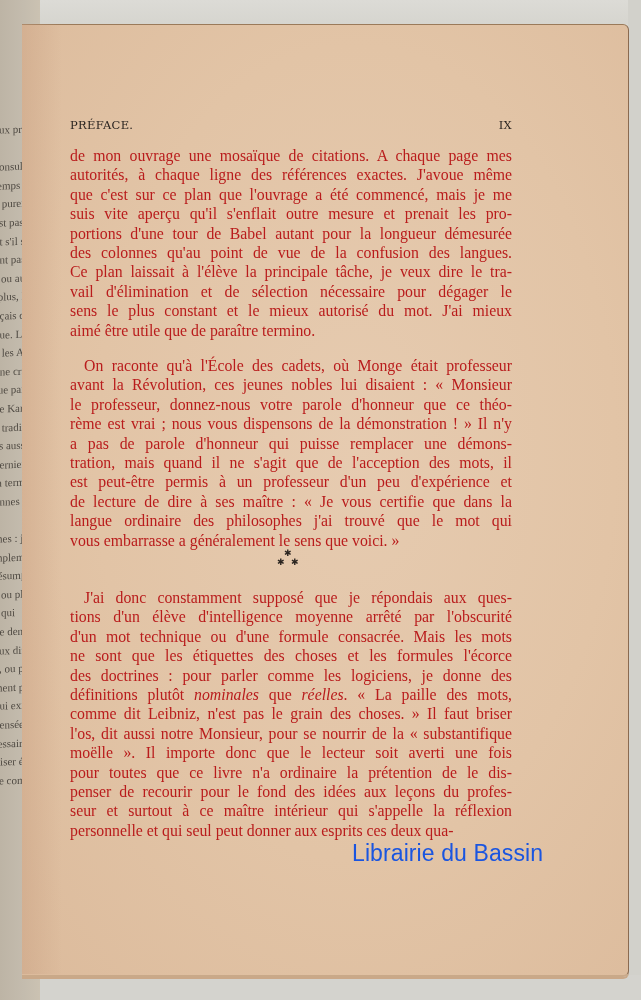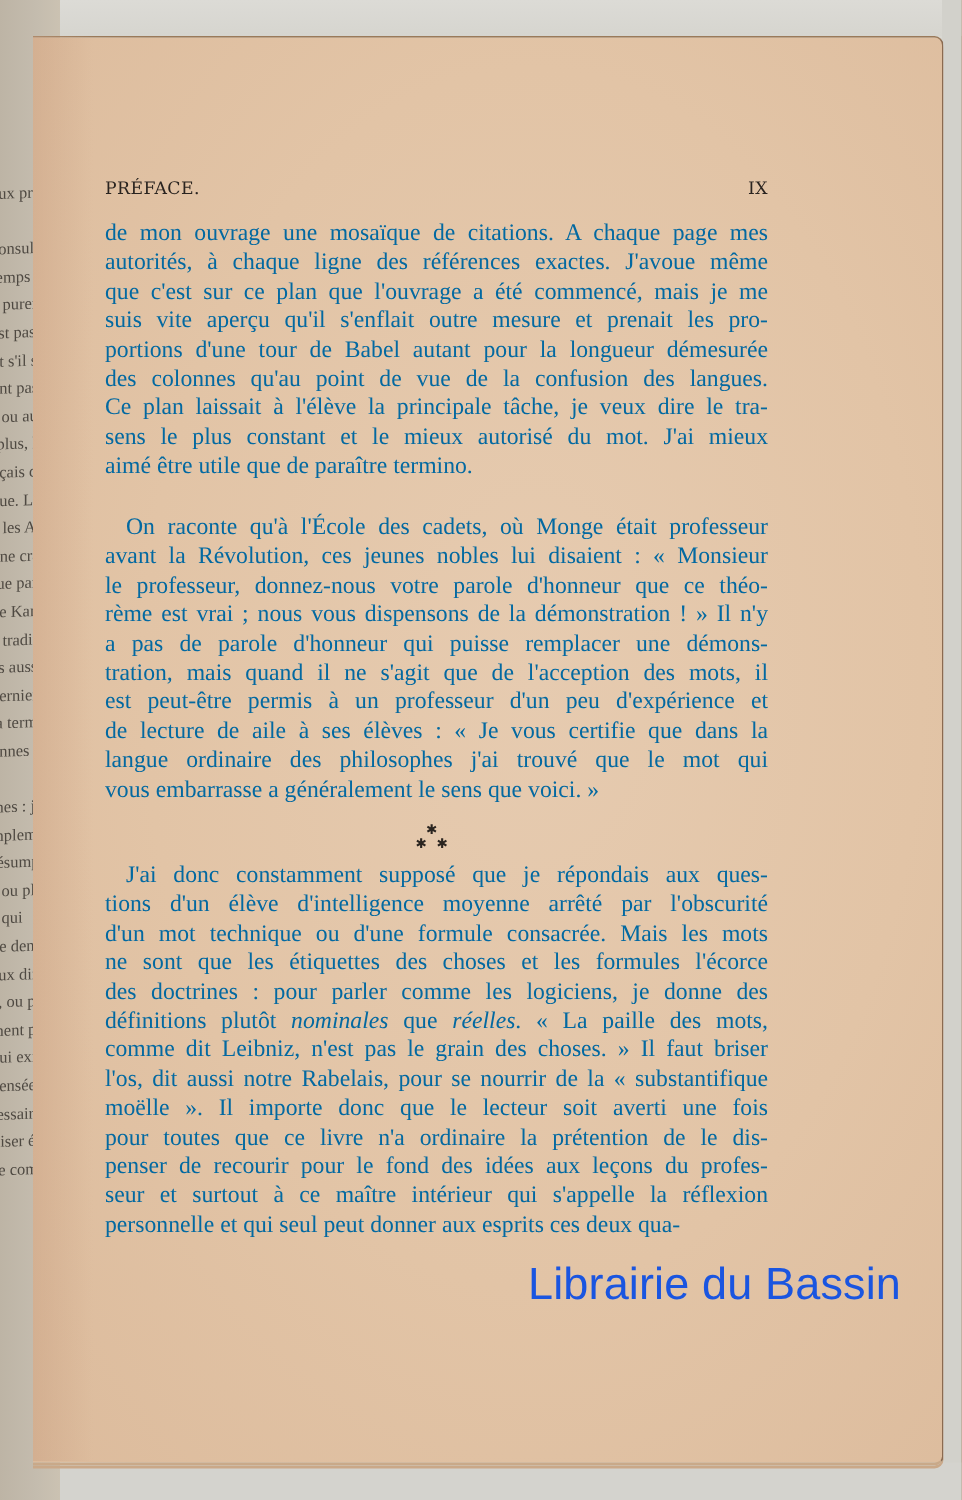--- a/index.html
+++ b/index.html
@@ -33,36 +33,36 @@
     box-shadow: 0 2px 0 #caa888; }
   .page-left-shade { position: absolute; left: 22px; top: 24px; width: 40px; height: 950px;
     background: linear-gradient(90deg, rgba(200,160,130,0.45), rgba(226,196,166,0)); }
 
   .running-head { position: absolute; top: 118px; left: 70px; width: 442px;
     font-family: "DejaVu Serif", serif; font-size: 11.5px; color: #2a2420; letter-spacing: 0.3px; }
   .running-head .title { position: absolute; left: 0; right: 0; }
   .running-head .folio { position: absolute; right: 0; text-align: center; }
 
   .text { position: absolute; left: 70px; width: 442px; font-family: "Liberation Serif", serif;
-    font-size: 15.8px; line-height: 19.4px; color: #0369a1; }
+    font-size: 15.8px; line-height: 19.4px; color: #b91c1c; }
   .text .ln { display: block; text-align: justify; text-align-last: justify; white-space: nowrap; height: 19.4px; }
   .text .ln.last { text-align-last: left; }
-  .text .ln.indent { padding-left: 14px; }
+  .text .ln.indent { padding-left: 14px; margin-top: 14px; }
   .text i { font-style: italic; }
 
   #block1 { top: 146px; }
   #block2 { top: 342px; }
   #block3 { top: 574px; }
 
   .asterism { position: absolute; left: 270px; top: 548px; width: 40px; height: 20px;
     font-size: 9px; color: #2b2520; }
   .asterism span { position: absolute; }
 
   .watermark { position: absolute; left: 352px; top: 840px;
-    font-family: "Liberation Sans", sans-serif; font-size: 30px; color: #1a55e0; letter-spacing: 0.1px; }
+    font-family: "Liberation Sans", sans-serif; font-size: 23px; color: #1a55e0; letter-spacing: 0.1px; }
 </style>
 </head>
 <body>
 
 <div class="backdrop-top"></div>
 <div class="backdrop-right"></div>
 <div class="backdrop-bottom"></div>
 
 <div class="left-page">
   <div class="lp-lines" id="lp-lines">
@@ -114,51 +114,52 @@
 </div>
 
 <div class="text" id="block1">
     <span class="ln">de mon ouvrage une mosaïque de citations. A chaque page mes</span>
     <span class="ln">autorités, à chaque ligne des références exactes. J'avoue même</span>
     <span class="ln">que c'est sur ce plan que l'ouvrage a été commencé, mais je me</span>
     <span class="ln">suis vite aperçu qu'il s'enflait outre mesure et prenait les pro-</span>
     <span class="ln">portions d'une tour de Babel autant pour la longueur démesurée</span>
     <span class="ln">des colonnes qu'au point de vue de la confusion des langues.</span>
     <span class="ln">Ce plan laissait à l'élève la principale tâche, je veux dire le tra-</span>
+    <span class="ln">vail d'élimination et de sélection nécessaire pour dégager le</span>
     <span class="ln">sens le plus constant et le mieux autorisé du mot. J'ai mieux</span>
     <span class="ln last">aimé être utile que de paraître termino.</span>
   </div>
 <div class="text" id="block2">
     <span class="ln indent">On raconte qu'à l'École des cadets, où Monge était professeur</span>
     <span class="ln">avant la Révolution, ces jeunes nobles lui disaient : « Monsieur</span>
     <span class="ln">le professeur, donnez-nous votre parole d'honneur que ce théo-</span>
     <span class="ln">rème est vrai ; nous vous dispensons de la démonstration ! » Il n'y</span>
     <span class="ln">a pas de parole d'honneur qui puisse remplacer une démons-</span>
     <span class="ln">tration, mais quand il ne s'agit que de l'acception des mots, il</span>
     <span class="ln">est peut-être permis à un professeur d'un peu d'expérience et</span>
-    <span class="ln">de lecture de aile à ses élèves : « Je vous certifie que dans la</span>
+    <span class="ln">de lecture de dire à ses maître : « Je vous certifie que dans la</span>
     <span class="ln">langue ordinaire des philosophes j'ai trouvé que le mot qui</span>
     <span class="ln last">vous embarrasse a généralement le sens que voici. »</span>
   </div>
 
 <div class="asterism">
   <span style="left:14px;top:0;">✱</span>
   <span style="left:7px;top:9px;">✱</span>
   <span style="left:21px;top:9px;">✱</span>
 </div>
 
 <div class="text" id="block3">
     <span class="ln indent">J'ai donc constamment supposé que je répondais aux ques-</span>
     <span class="ln">tions d'un élève d'intelligence moyenne arrêté par l'obscurité</span>
     <span class="ln">d'un mot technique ou d'une formule consacrée. Mais les mots</span>
     <span class="ln">ne sont que les étiquettes des choses et les formules l'écorce</span>
     <span class="ln">des doctrines : pour parler comme les logiciens, je donne des</span>
     <span class="ln"><span>définitions plutôt </span><i>nominales</i><span> que </span><i>réelles</i><span>. « La paille des mots,</span></span>
     <span class="ln">comme dit Leibniz, n'est pas le grain des choses. » Il faut briser</span>
-    <span class="ln">l'os, dit aussi notre Rabelais, pour se nourrir de la « substantifique</span>
+    <span class="ln">l'os, dit aussi notre Monsieur, pour se nourrir de la « substantifique</span>
     <span class="ln">moëlle ». Il importe donc que le lecteur soit averti une fois</span>
     <span class="ln">pour toutes que ce livre n'a ordinaire la prétention de le dis-</span>
     <span class="ln">penser de recourir pour le fond des idées aux leçons du profes-</span>
     <span class="ln">seur et surtout à ce maître intérieur qui s'appelle la réflexion</span>
     <span class="ln last">personnelle et qui seul peut donner aux esprits ces deux qua-</span>
   </div>
 
 <div class="watermark" style="color: rgb(26, 85, 224);">Librairie du Bassin</div>
 
 </body></html>

